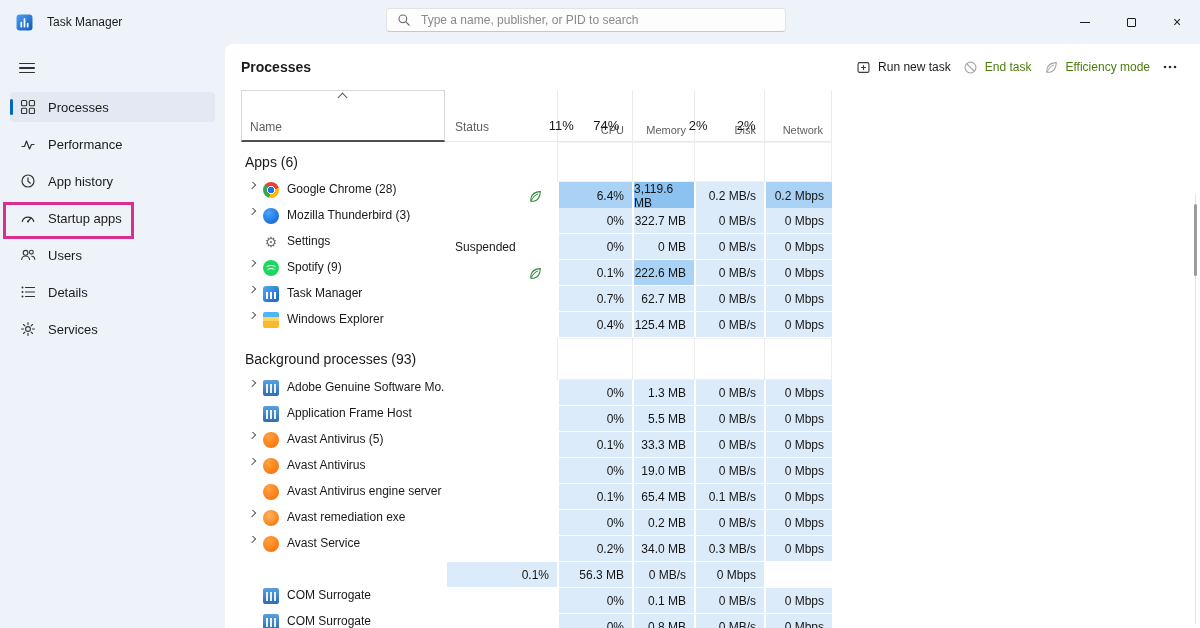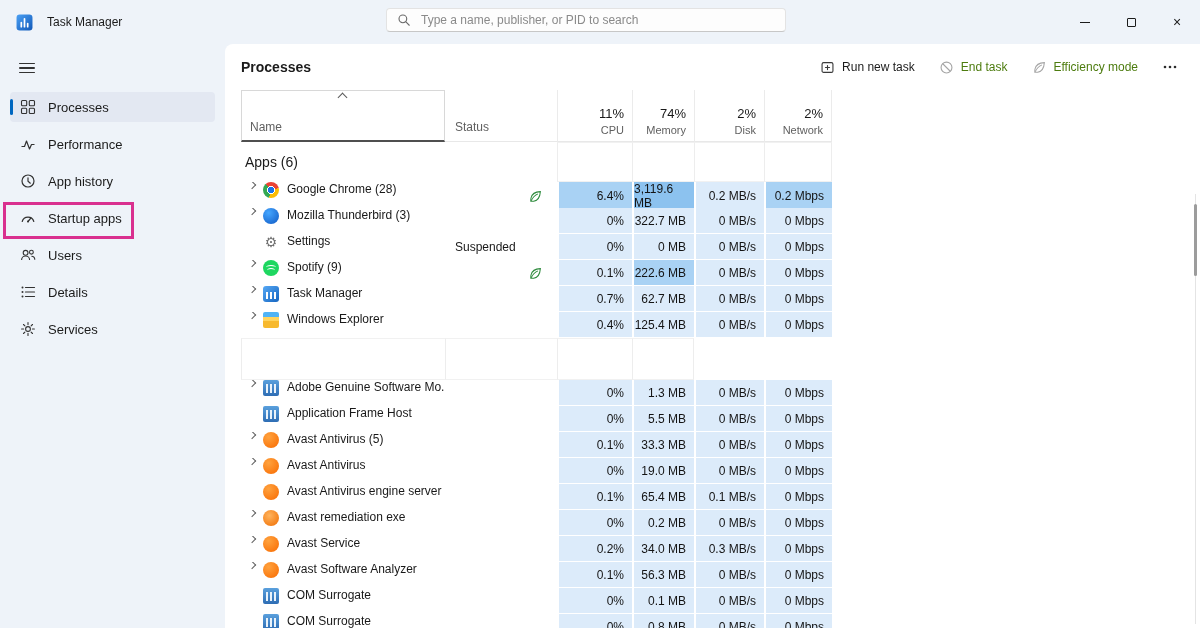--- a/index.html
+++ b/index.html
@@ -35,35 +35,35 @@
   .sitem.selected::before{content:"";position:absolute;left:0;top:7px;width:3px;height:16px;
     border-radius:3px;background:#0067c0;}
   .annotation{position:absolute;left:3px;top:158px;width:131px;height:37px;
     border:3px solid #d9308f;z-index:5;pointer-events:none;}
 
   
   .main{position:absolute;left:225px;top:44px;right:0;bottom:0;background:#fff;
     border-top-left-radius:8px;overflow:hidden;}
   .main-header{display:flex;align-items:center;justify-content:space-between;height:46px;padding:0 22px 0 16px;}
   .page-title{font-size:14px;font-weight:700;color:#1b1b1b;}
-  .actions{display:flex;align-items:center;gap:24px;}
+  .actions{display:flex;align-items:center;gap:12px;}
   .tbtn{display:flex;align-items:center;gap:7px;font-size:12px;color:#1b1b1b;}
   .tbtn.disabled{color:#4d7c0f;}
   .more-btn{display:flex;align-items:center;}
 
   
   .grid{display:grid;grid-template-columns:204px 112px 75px 62px 70px 68px;}
   .thead{margin-left:16px;height:52px;}
   .name-head{position:relative;border:1px solid #d8d8d8;border-bottom:2px solid #4f4f4f;background:#fff;}
   .sort-caret{position:absolute;top:3px;left:50%;width:7px;height:7px;margin-left:-4px;
     border-left:1.4px solid #5a5a5a;border-top:1.4px solid #5a5a5a;transform:rotate(45deg);}
   .name-head .lbl{position:absolute;left:8px;bottom:6px;font-size:12px;color:#5f5f5f;}
   .status-head{display:flex;align-items:flex-end;padding:0 0 7px 10px;font-size:12px;color:#5f5f5f;
     border-bottom:1px solid #e8e8e8;}
-  .shead{display:flex;flex-direction:column;align-items:flex-end;justify-content:flex-end;
+  .shead{display:flex;flex-direction:row;align-items:flex-end;justify-content:flex-end;
     padding:0 8px 5px 0;border-left:1px solid #ebebeb;border-bottom:1px solid #e8e8e8;}
   .shead.last{border-right:1px solid #ebebeb;}
   .shead .pct{font-size:13px;color:#191919;margin-bottom:3px;}
   .shead .cat{font-size:11px;color:#5f5f5f;padding-left:27px;}
 
   .rows{margin-left:16px;}
   .grow{display:grid;grid-template-columns:204px 112px 75px 62px 70px 68px;height:40px;}
   .grow.tall{height:42px;}
   .glabel{grid-column:1 / span 2;display:flex;align-items:center;padding-left:4px;
     font-size:14px;color:#1b1b1b;}
@@ -375,20 +375,21 @@
           <div class="appicon explorer"></div>
           <span class="pname">Windows Explorer</span>
         </div>
         <div class="scell"></div>
         <div class="stat h0">0.4%</div>
         <div class="stat h0">125.4 MB</div>
         <div class="stat h0">0 MB/s</div>
         <div class="stat h0 last">0 Mbps</div>
       </div>
       <div class="grow tall">
+        <div class="glabel">Background processes (93)</div>
         <div class="gstat"></div>
         <div class="gstat"></div>
         <div class="gstat"></div>
         <div class="gstat last"></div>
       </div>
       <div class="prow">
         <div class="ncell">
           <div class="chev"></div>
           <div class="appicon adobe"></div>
           <span class="pname">Adobe Genuine Software Mo...</span>
@@ -465,25 +466,20 @@
           <div class="appicon avast"></div>
           <span class="pname">Avast Service</span>
         </div>
         <div class="scell"></div>
         <div class="stat h0">0.2%</div>
         <div class="stat h0">34.0 MB</div>
         <div class="stat h0">0.3 MB/s</div>
         <div class="stat h0 last">0 Mbps</div>
       </div>
       <div class="prow">
-        <div class="ncell">
-          <div class="chev"></div>
-          <div class="appicon avast"></div>
-          <span class="pname">Avast Software Analyzer</span>
-        </div>
         <div class="scell"></div>
         <div class="stat h0">0.1%</div>
         <div class="stat h0">56.3 MB</div>
         <div class="stat h0">0 MB/s</div>
         <div class="stat h0 last">0 Mbps</div>
       </div>
       <div class="prow">
         <div class="ncell">
           <div class="chev hide"></div>
           <div class="appicon com"></div>

